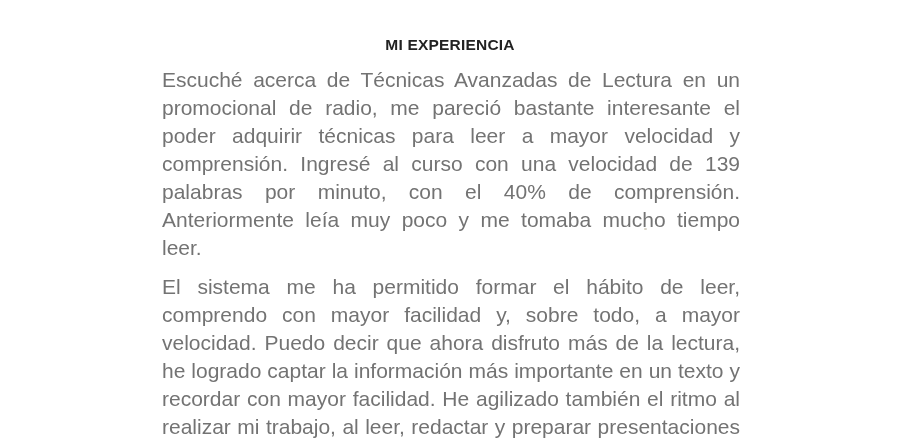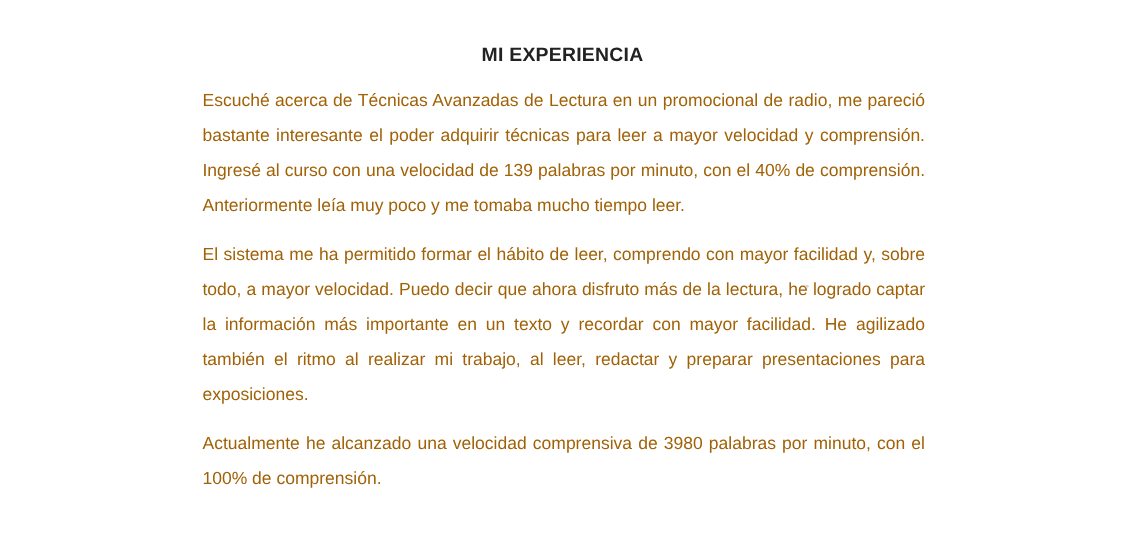--- a/index.html
+++ b/index.html
@@ -37,24 +37,24 @@
       color: #222;
     }
     .body {
       position: absolute;
       left: 162px;
       top: 66px;
       width: 578px;
     }
     .para {
       margin: 0 0 11px 0;
-      font-size: 14px;
+      font-size: 21px;
       line-height: 28px;
       text-align: justify;
-      color: #a16207;
+      color: #737373;
     }
     .para.last-line-left {
       text-align-last: left;
     }
     .stray-mark {
       position: absolute;
       left: 644px;
       top: 228px;
       width: 3px;
       height: 2px;

